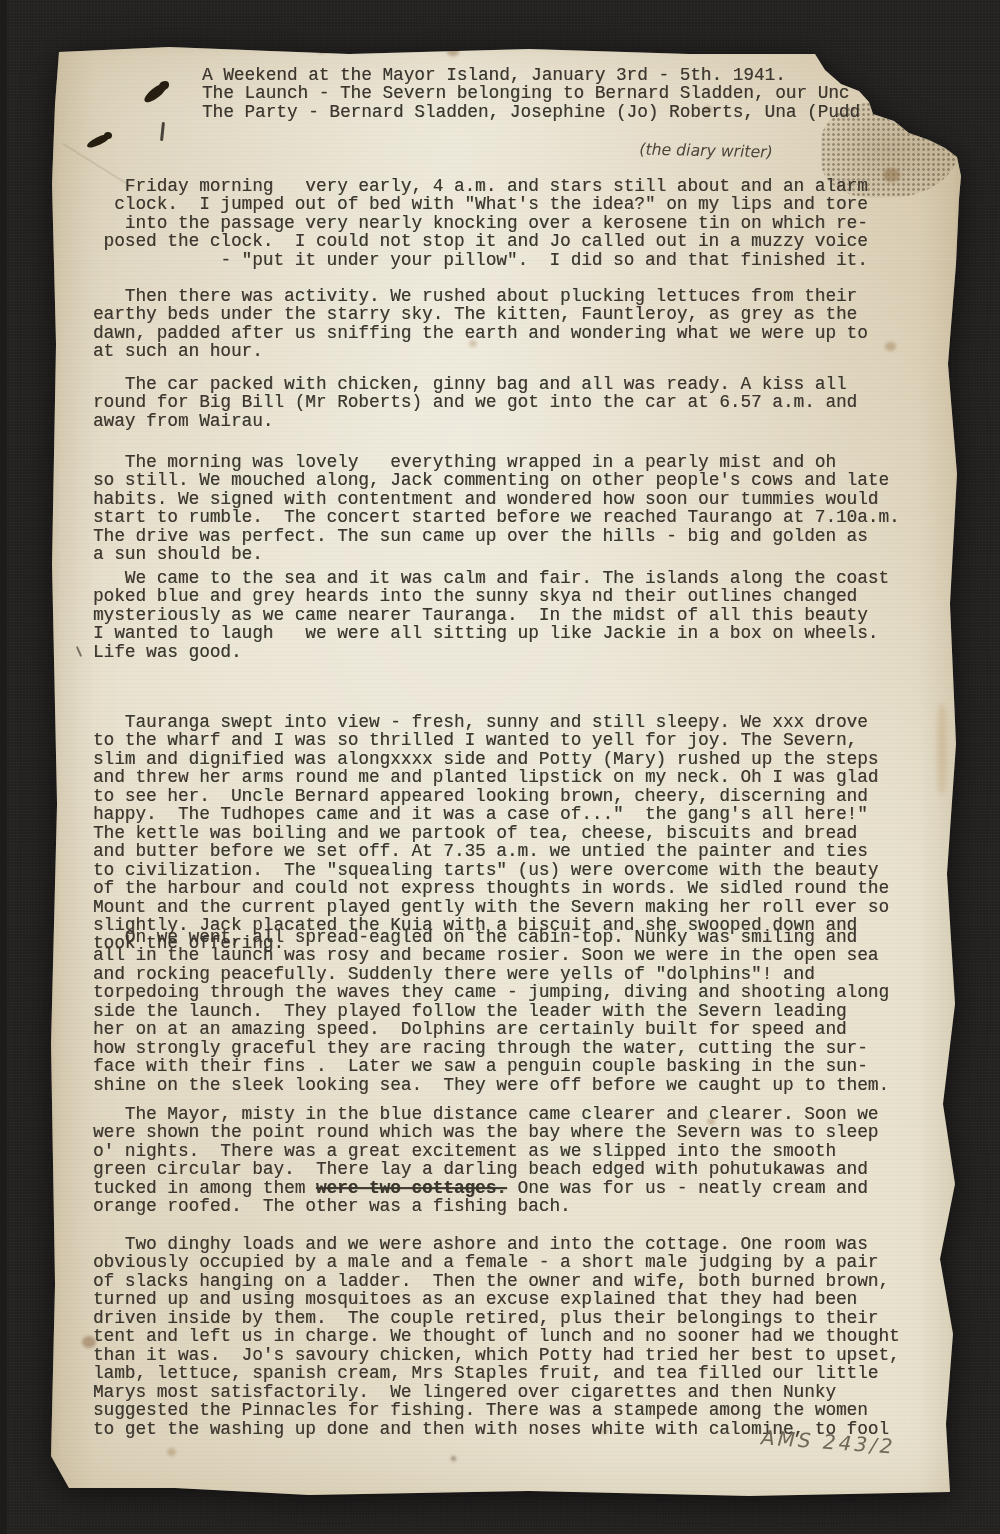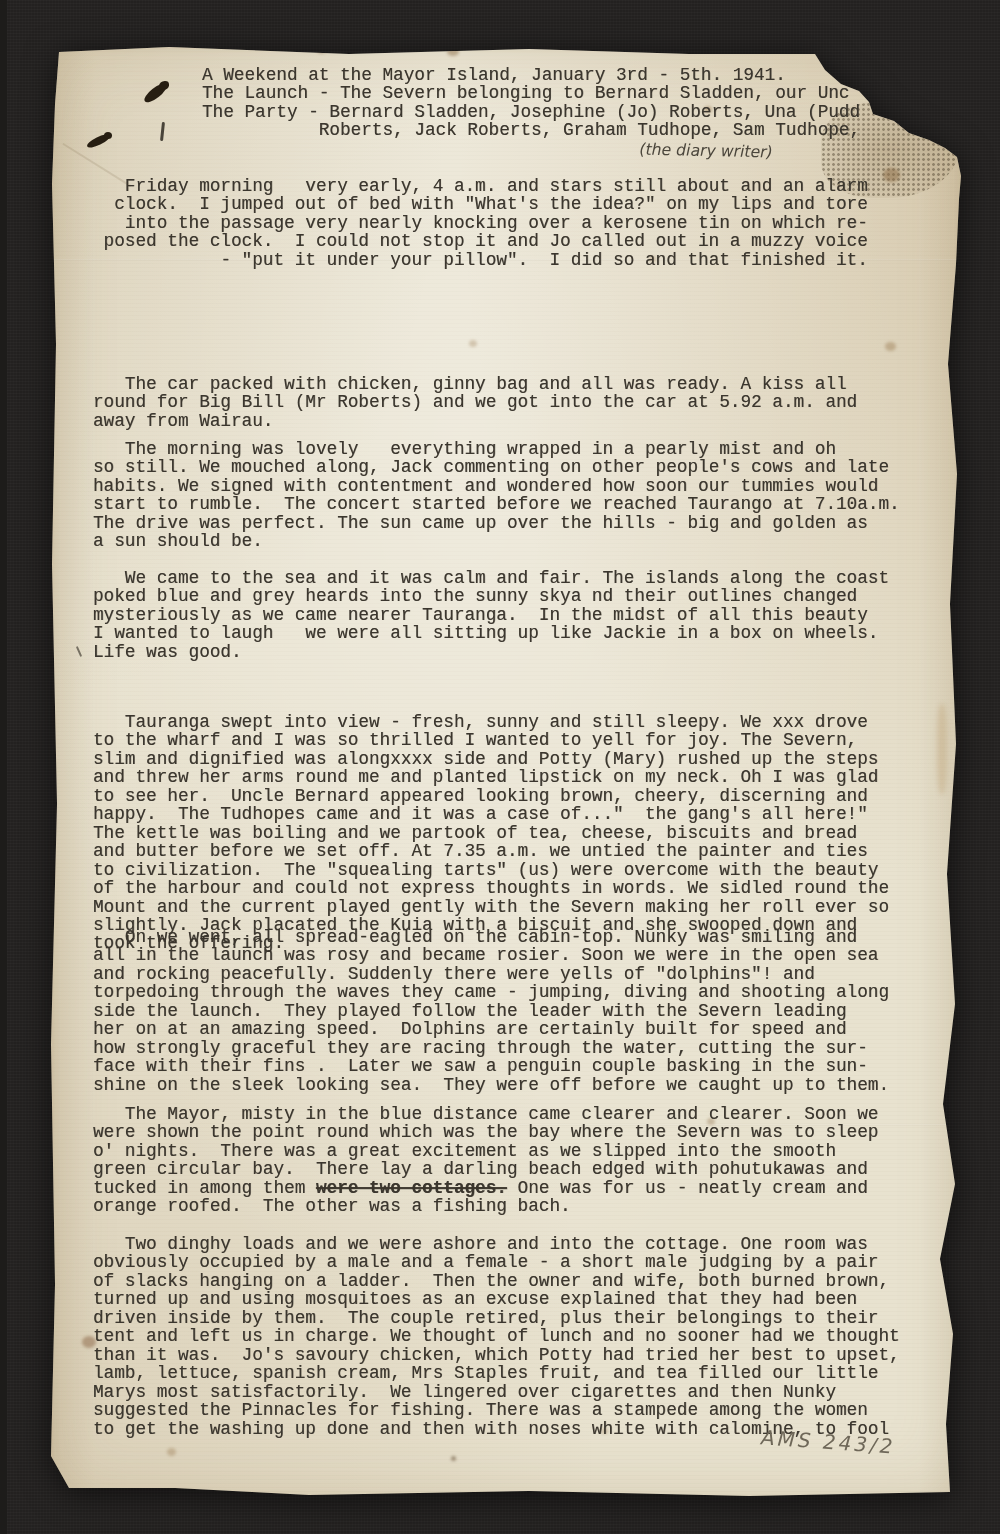--- a/index.html
+++ b/index.html
@@ -39,21 +39,21 @@
   .typed {
     position:absolute; white-space:pre;
     font-family:"Liberation Mono","DejaVu Sans Mono",monospace;
     font-size:17.7px; line-height:18.45px;
     color:#3b362e;
     text-shadow: 0.4px 0.4px 0.6px rgba(52,47,40,0.5);
   }
   .hdr { left:153px; top:22px; }
   .para { left:44px; }
   .p1 { top:133px;text-align:right; }  .p2 { top:243px; }  .p3 { top:331px; }
-  .p4 { top:396px; }  .p5 { top:525px; }  .p6 { top:669px; }
+  .p4 { top:409px; }  .p5 { top:525px; }  .p6 { top:669px; }
   .p7 { top:884px; }  .p8 { top:1061px; } .p9 { top:1191px; }
   .struck { font-weight:bold; text-decoration:line-through;
     text-decoration-thickness:2px; text-decoration-color:rgba(58,52,43,0.9); }
   .hand { position:absolute; font-family:"DejaVu Sans",sans-serif; font-style:italic; white-space:pre; }
   .annot { left:589px; top:97px; font-size:16px; color:#4b463c; transform:rotate(1.2deg) scaleX(0.98); }
   .ams { left:712px; top:1386px; font-size:20px; letter-spacing:3px; color:#6e6758; transform:rotate(4deg); }
   .mark { position:absolute; }
   .blot { background:#271e12; border-radius:50%; }
   .b1a { left:93px; top:44px; width:27px; height:10px; transform:rotate(-38deg); }
   .b1b { left:110px; top:37px; width:10px; height:9px; border-radius:60% 40% 55% 45%; }
@@ -118,31 +118,35 @@
       <div class="stain s12"></div>
       <div class="stain s13"></div>
 
       <div class="mark blot b1a"></div>
       <div class="mark blot b1b"></div>
       <div class="mark blot b2a"></div>
       <div class="mark blot b2b"></div>
       <div class="mark pencil1"></div>
       <div class="mark tick"></div>
 
-      <div class="typed hdr"><div>A Weekend at the Mayor Island, January 3rd - 5th. 1941.</div><div>The Launch - The Severn belonging to Bernard Sladden, our Unc</div><div>The Party - Bernard Sladden, Josephine (Jo) Roberts, Una (Pudd</div><div>           Roberts, Jack Roberts, Graham Tudhope, Sam Tudhope,</div></div>
+      <div class="typed hdr"><div>A Weekend at the Mayor Island, January 3rd - 5th. 1941.</div><div>The Launch - The Severn belonging to Bernard Sladden, our Unc</div><div>The Party - Bernard Sladden, Josephine (Jo) Roberts, Una (Pudd</div></div>
 
       <span class="hand annot">(the diary writer)</span>
 
       <div class="typed para p1">   Friday morning   very early, 4 a.m. and stars still about and an alarm
 clock.  I jumped out of bed with "What's the idea?" on my lips and tore
 into the passage very nearly knocking over a kerosene tin on which re-
 posed the clock.  I could not stop it and Jo called out in a muzzy voice
 - "put it under your pillow".  I did so and that finished it.</div>
+      <div class="typed para p2">   Then there was activity. We rushed about plucking lettuces from their
+earthy beds under the starry sky. The kitten, Fauntleroy, as grey as the
+dawn, padded after us sniffing the earth and wondering what we were up to
+at such an hour.</div>
       <div class="typed para p3">   The car packed with chicken, ginny bag and all was ready. A kiss all
-round for Big Bill (Mr Roberts) and we got into the car at 5.92 a.m. and
+round for Big Bill (Mr Roberts) and we got into the car at 6.57 a.m. and
 away from Wairau.</div>
       <div class="typed para p4">   The morning was lovely   everything wrapped in a pearly mist and oh
 so still. We mouched along, Jack commenting on other people's cows and late
 habits. We signed with contentment and wondered how soon our tummies would
 start to rumble.  The concert started before we reached Taurango at 7.10a.m.
 The drive was perfect. The sun came up over the hills - big and golden as
 a sun should be.</div>
       <div class="typed para p5">   We came to the sea and it was calm and fair. The islands along the coast
 poked blue and grey heards into the sunny skya nd their outlines changed
 mysteriously as we came nearer Tauranga.  In the midst of all this beauty

